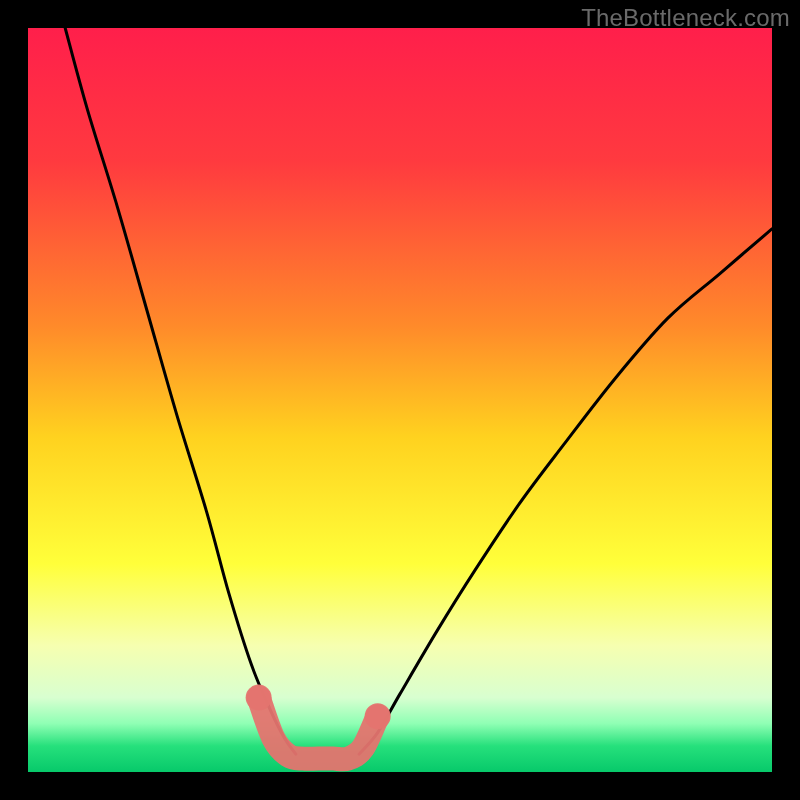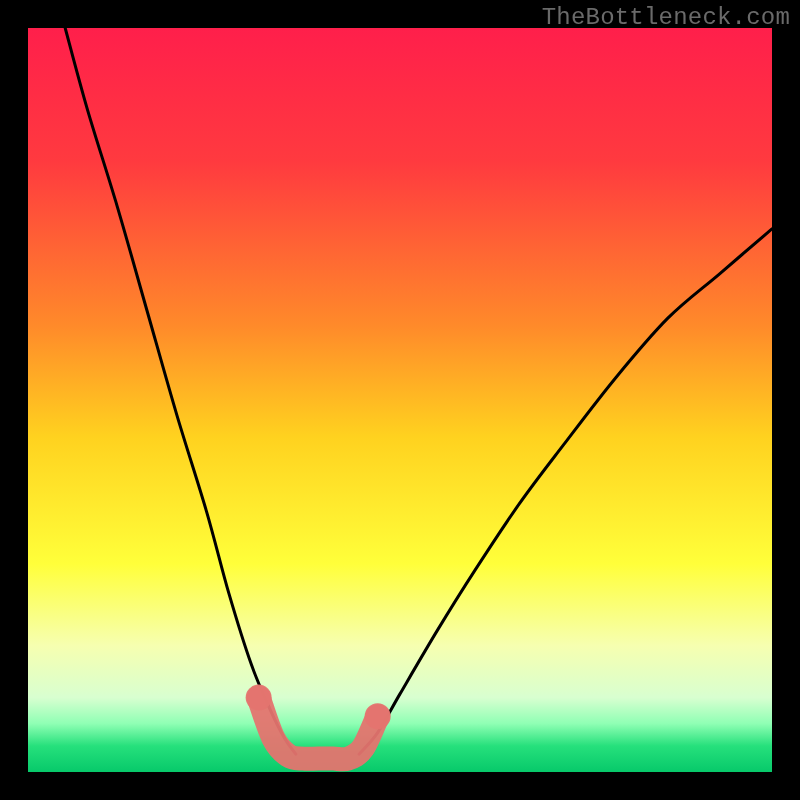--- a/index.html
+++ b/index.html
@@ -29,21 +29,20 @@
   }
   .watermark {
     position: absolute;
     top: 4px;
     right: 10px;
     color: #6a6a6a;
     font-size: 24px;
     font-weight: 500;
     letter-spacing: 0.2px;
     z-index: 10;
-    font-family: Liberation Mono, monospace;
   }
   svg {
     display: block;
   }
 </style>
 </head>
 <body>
 
 <div class="frame">
   <div class="watermark">TheBottleneck.com</div>

